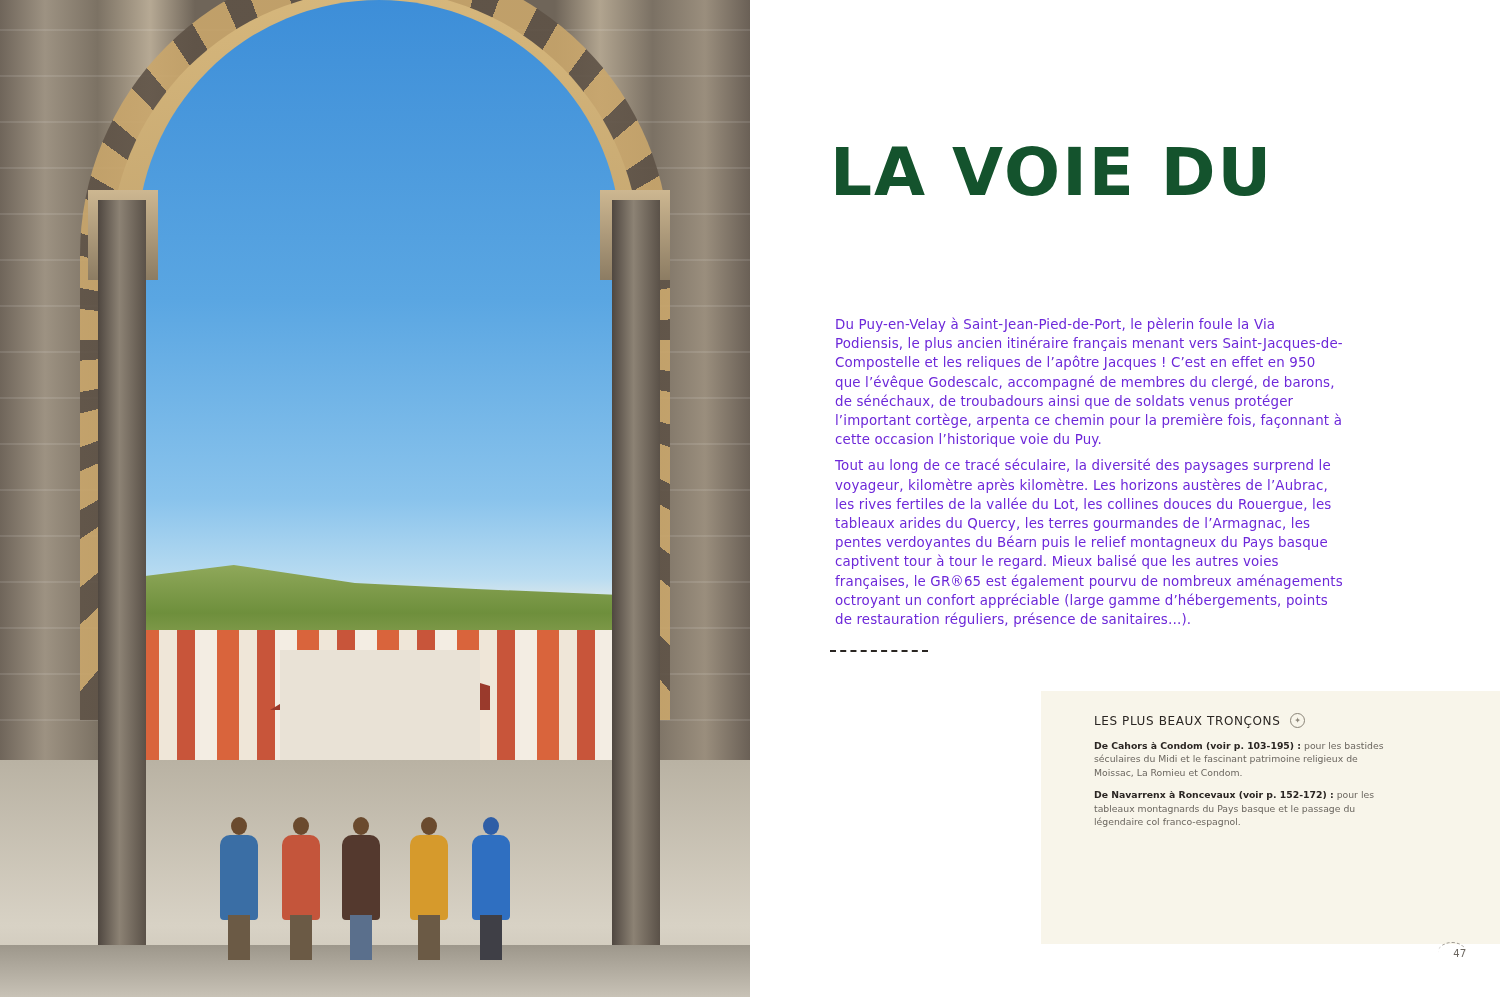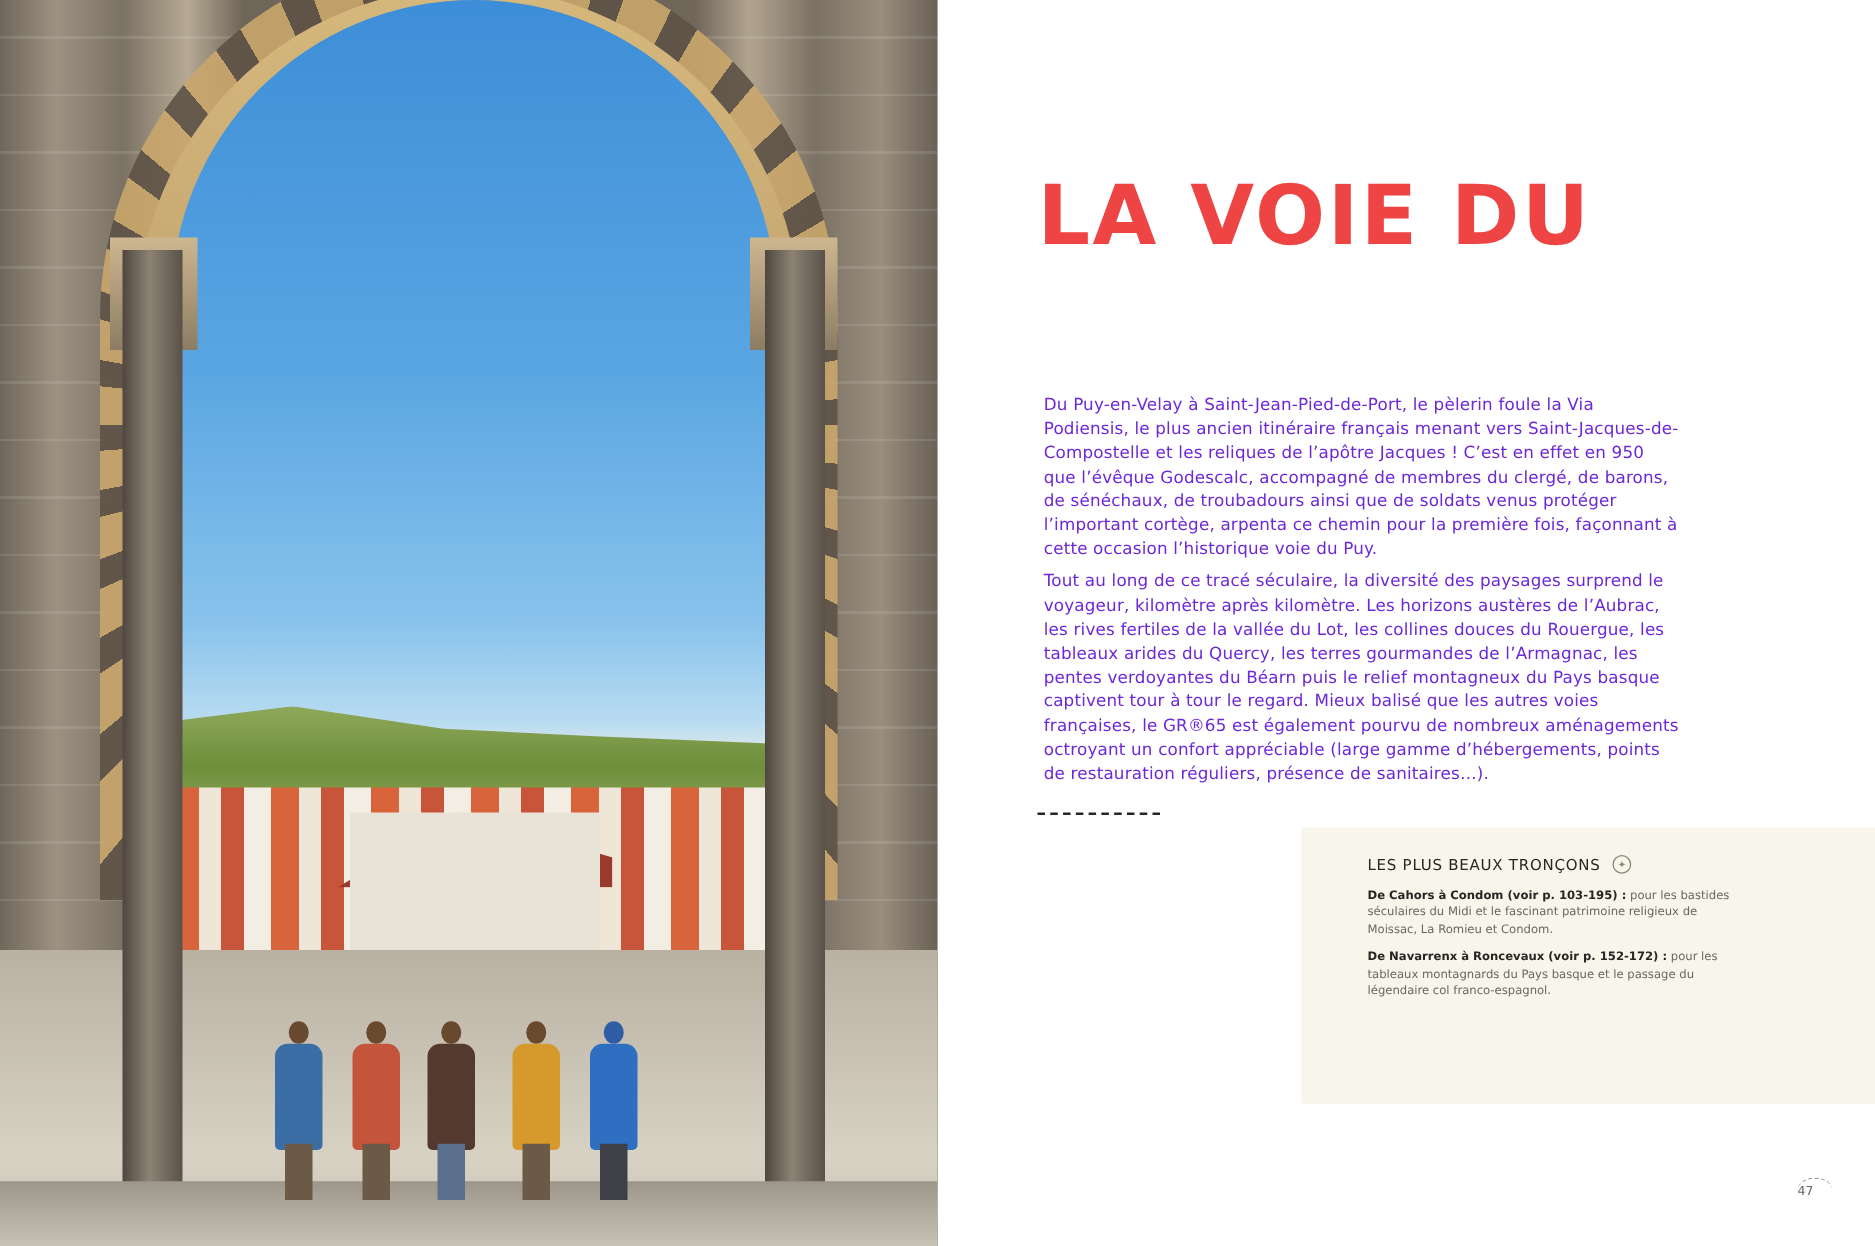--- a/index.html
+++ b/index.html
@@ -80,52 +80,52 @@
   .hiker .head { position: absolute; bottom: 125px; left: 11px; width: 16px; height: 18px; border-radius: 50%; background: #6a4a2e; }
   .photo .floor {
     position: absolute; left: 0; top: 945px; width: 100%; height: 52px;
     background: linear-gradient(180deg, #9d978b, #c8c2b6);
   }
 
   
   .title {
     position: absolute; left: 830px; top: 132px; margin: 0;
     font-family: "DejaVu Sans", sans-serif; font-weight: bold;
-    font-size: 66px; line-height: 82px; letter-spacing: 2px; color: #ef4444;
+    font-size: 66px; line-height: 82px; letter-spacing: 2px; color: #14532d;
   }
   .title span { display: block; }
   .body-text {
     position: absolute; left: 835px; top: 315px; width: 510px;
     font-size: 13.4px; line-height: 19.2px; color: #6d28d9; letter-spacing: 0.15px;
   }
   .body-text p { margin: 0 0 7px 0; }
   .dash-rule {
     position: absolute; left: 830px; top: 650px; width: 98px; height: 0;
     border-top: 2px dashed #2a2522;
   }
   .inset {
-    position: absolute; left: 1041px; top: 662px; width: 459px; height: 221px;
+    position: absolute; left: 1041px; top: 691px; width: 459px; height: 253px;
     background: #f8f5ea;
   }
   .inset-title {
     position: absolute; left: 53px; top: 22px;
     font-size: 12px; letter-spacing: 0.6px; color: #2a2522;
     display: flex; align-items: center; gap: 10px;
   }
   .shell-icon {
     width: 13px; height: 13px; border: 1px solid #8a8478; border-radius: 50%;
     display: inline-flex; align-items: center; justify-content: center; font-size: 8px; color: #8a8478;
   }
   .inset-items { position: absolute; left: 53px; top: 48px; width: 290px; }
   .inset-item { font-size: 9.3px; line-height: 13.4px; color: #6b665f; margin-bottom: 9px; }
   .inset-item b { color: #2a2522; font-weight: bold; }
   .page-number {
     position: absolute; left: 1438px; top: 942px; width: 28px; height: 20px;
     border-top: 1px dashed #9a958d; border-radius: 50% 50% 0 0;
-    font-size: 10px; color: #6b665f; text-align: left; line-height: 22px;
+    font-size: 10px; color: #6b665f; text-align: right; line-height: 22px;
   }
 </style>
 </head>
 <body>
 
 <div class="photo">
   <div class="stone"></div>
   <div class="arch-band"></div>
   <div class="arch-band2"></div>
   <div class="opening">

